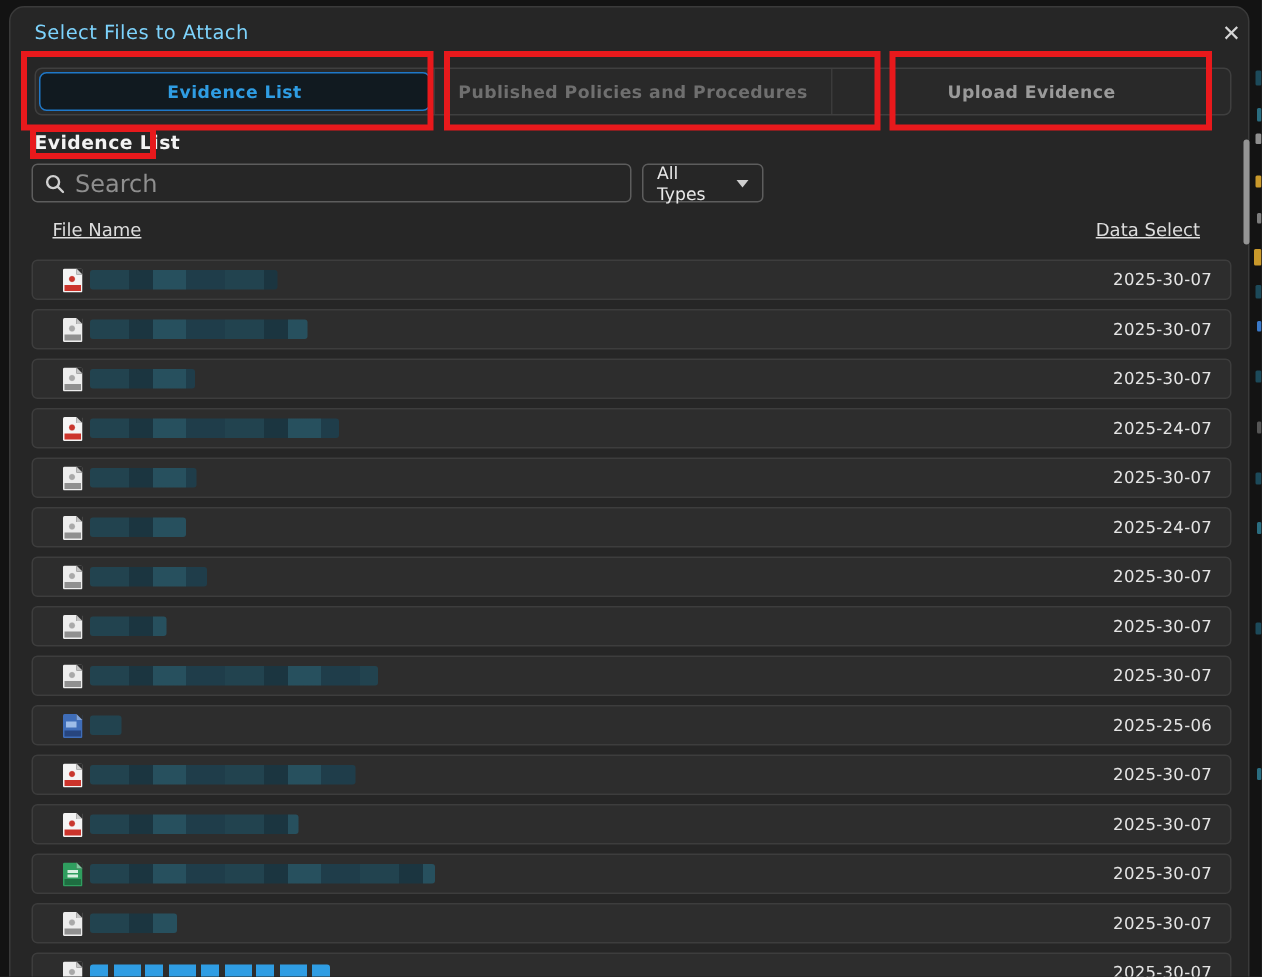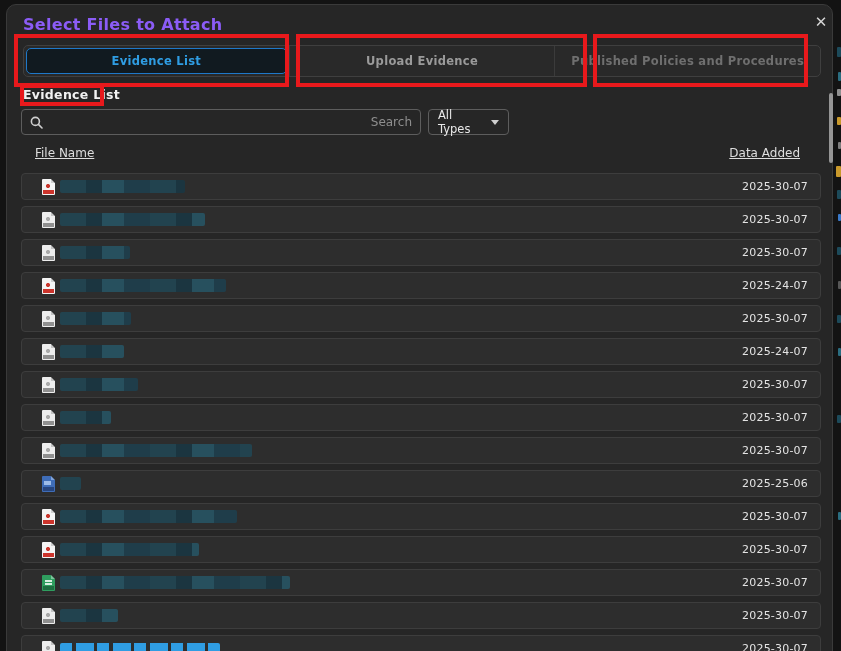--- a/index.html
+++ b/index.html
@@ -8,21 +8,21 @@
     background: #131313;
     font-family: "DejaVu Sans", "Liberation Sans", sans-serif;
     position: relative;
   }
   .modal {
     position: absolute; left: 6px; top: 4px; width: 827px; height: 690px;
     background: #262626; border: 1px solid #3a3a3a; border-radius: 10px;
   }
   .modal-title {
     position: absolute; left: 16px; top: 10px;
-    font-size: 16px; font-weight: 700; color: #8b5cf6; letter-spacing: .3px;
+    font-size: 13px; font-weight: 400; color: #7dd3fc; letter-spacing: .3px;
   }
   .close-btn {
     position: absolute; left: 803px; top: 6px; width: 22px; height: 22px;
     color: #d6d6d6; font-size: 15px; line-height: 22px; text-align: center; cursor: pointer;
   }
   .tab-group {
     position: absolute; left: 16px; top: 40px; width: 798px; height: 32px;
     display: flex; border: 1px solid #3f3f3f; border-radius: 5px; background: #292929;
   }
   .tab-cell {
@@ -42,21 +42,21 @@
     font-size: 12.5px; font-weight: 700; color: #f2f2f2; letter-spacing: .3px;
   }
   .search-box {
     position: absolute; left: 14px; top: 104px; width: 400px; height: 26px;
     border: 1px solid #5d5d5d; border-radius: 4px;
     display: flex; align-items: center; padding: 0 8px; gap: 7px; background: transparent;
   }
   .search-box svg { flex: none; }
   .search-input {
     flex: 1; background: transparent; border: none; outline: none;
-    font-family: inherit; font-size: 12px; color: #e6e6e6; text-align: right;
+    font-family: inherit; font-size: 16px; color: #e6e6e6;
   }
   .search-input::placeholder { color: #8f8f8f; }
   .type-filter {
     position: absolute; left: 421px; top: 104px; width: 81px; height: 26px;
     border: 1px solid #5d5d5d; border-radius: 4px;
     display: flex; align-items: center; padding: 0 9px; gap: 16px; cursor: pointer;
   }
   .type-filter-label { font-size: 11.5px; color: #e8e8e8; flex: 1; }
   .caret-down {
     width: 0; height: 0; border-left: 4px solid transparent; border-right: 4px solid transparent;
@@ -120,46 +120,46 @@
   <div class="modal-title">Select Files to Attach</div>
 
   <div class="close-btn">✕</div>
 
   <div class="tab-group">
     <div class="tab-cell">
       <div class="tab-active-btn">
         <span>Evidence List</span>
       </div>
     </div>
+    <div class="tab-cell inactive-2">
+      <span>Published Policies and Procedures</span>
+    </div>
     <div class="tab-cell inactive-1">
       <span>Upload Evidence</span>
-    </div>
-    <div class="tab-cell inactive-2">
-      <span>Published Policies and Procedures</span>
     </div>
   </div>
 
   <div class="section-heading">Evidence List</div>
 
   <div class="search-box">
     <svg width="13" height="13" viewBox="0 0 13 13">
       <circle cx="5.4" cy="5.4" r="4" fill="none" stroke="#cfcfcf" stroke-width="1.6"></circle>
       <line x1="8.4" y1="8.4" x2="12" y2="12" stroke="#cfcfcf" stroke-width="1.6" stroke-linecap="round"></line>
     </svg>
     <input class="search-input" type="text" placeholder="Search" style="">
   </div>
 
   <div class="type-filter">
     <span class="type-filter-label">All Types</span>
     <span class="caret-down"></span>
   </div>
 
   <div class="list-headers">
     <span>File Name</span>
-    <span>Data Added</span>
+    <span>Data Select</span>
   </div>
 
   <div class="file-list">
       <div class="file-row">
         <span class="ficon pdf"></span>
         <span class="redacted" style="width: 125px;"></span>
         <span class="fdate">2025-30-07</span>
       </div>
       <div class="file-row">
         <span class="ficon doc"></span>

